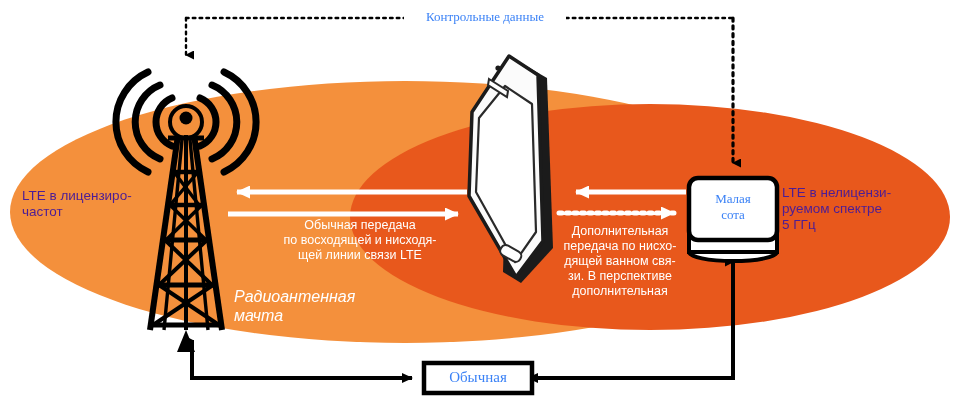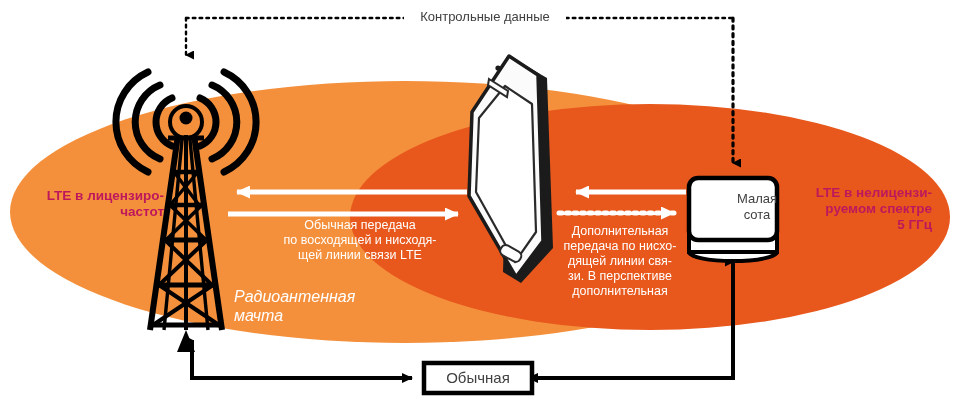--- a/index.html
+++ b/index.html
@@ -1,23 +1,23 @@
 <!DOCTYPE html>
 <html><head>
 <meta charset="utf-8">
 <style>
   html,body{margin:0;padding:0;background:#ffffff;}
   body{width:960px;height:420px;overflow:hidden;
        font-family:"Liberation Sans","DejaVu Sans",sans-serif;}
   #stage{position:relative;width:960px;height:420px;background:#fff;}
   #stage svg.layer{position:absolute;left:0;top:0;width:960px;height:420px;}
   .tx{position:absolute;}
-  .white-bold{color:#be185d;font-weight:bold;text-align:right;line-height:1.18;}
+  .white-bold{color:#4c1d95;font-weight:normal;text-align:left;line-height:1.18;}
   .white-reg{color:#ffffff;text-align:center;line-height:1.2;}
-  .blk{color:#404040;}
+  .blk{color:#3b82f6;font-family:Liberation Serif, serif;}
   .nosel{user-select:none;}
 </style>
 </head>
 <body>
 
 <div id="stage">
 
   <svg class="layer" viewBox="0 0 960 420">
     <ellipse cx="405" cy="212" rx="395" ry="131" fill="#F4903C"></ellipse>
     <ellipse cx="650" cy="217" rx="300" ry="113" fill="#E8581C"></ellipse>
@@ -168,30 +168,30 @@
 
   <div class="tx white-reg nosel" style="left:253px;top:218px;width:214px;font-size:12.5px;">
     <div>Обычная передача</div>
     <div>по восходящей и нисходя-</div>
     <div>щей линии связи LTE</div>
   </div>
 
   <div class="tx white-reg nosel" style="left:556px;top:224px;width:128px;font-size:12.5px;">
     <div>Дополнительная</div>
     <div>передача по нисхо-</div>
-    <div>дящей линии свя-</div>
+    <div>дящей ванном свя-</div>
     <div>зи. В перспективе</div>
     <div>дополнительная</div>
   </div>
 
   <div class="tx white-reg nosel" style="left:234px;top:287px;width:130px;font-size:16px;text-align:left;font-style:italic;">
     <div>Радиоантенная</div>
     <div>мачта</div>
   </div>
 
-  <div class="tx blk nosel" style="left:713px;top:191px;width:88px;text-align:center;font-size:13px;line-height:1.25;">
+  <div class="tx blk nosel" style="left:689px;top:191px;width:88px;text-align:center;font-size:13px;line-height:1.25;">
     <div>Малая</div>
     <div>сота</div>
   </div>
 
   <div class="tx blk nosel" style="left:424px;top:369px;width:108px;text-align:center;font-size:15px;">Обычная</div>
 
 </div>
 
 </body></html>

